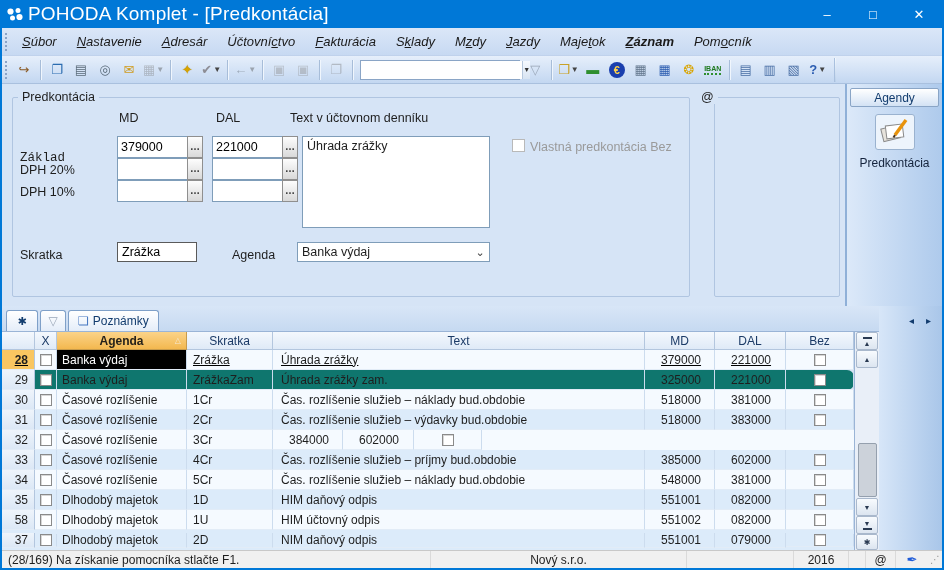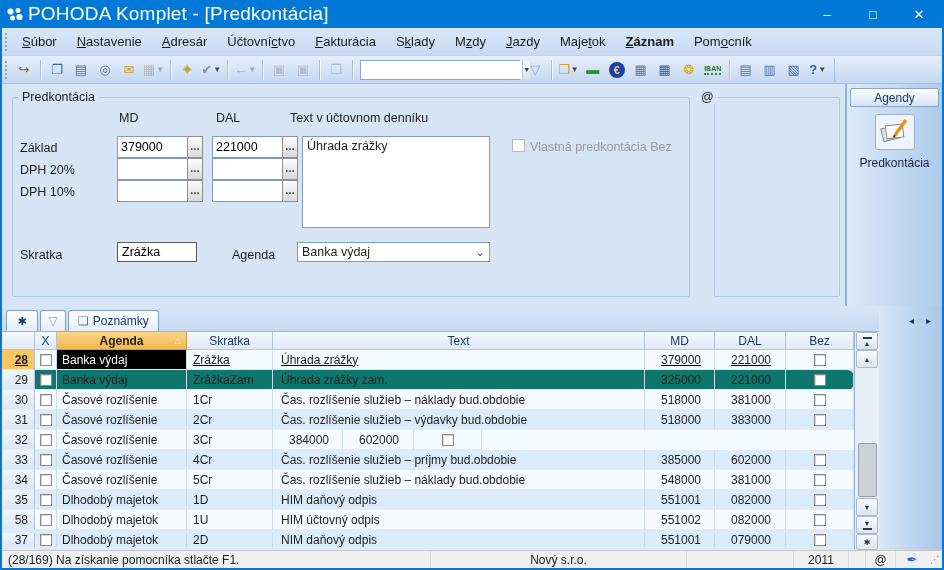--- a/index.html
+++ b/index.html
@@ -10,21 +10,21 @@
   .titlebar { position:absolute; left:0; top:0; width:940px; height:28px; background:#0078d7;
               display:flex; align-items:center; color:#fff; }
   .appicon { width:26px; display:flex; justify-content:center; }
   .title { font-size:19px; letter-spacing:.2px; }
   .wbtns { position:absolute; right:0; top:0; height:28px; display:flex; }
   .wbtn { width:46px; height:28px; display:flex; align-items:center; justify-content:center;
           font-size:13px; color:#fff; cursor:default; }
   
   .menubar { position:absolute; left:0; top:28px; width:940px; height:28px;
              background:linear-gradient(#dbe7f8,#c7d9f2); border-bottom:1px solid #c0d2ec;
-             display:flex; align-items:center; }
+             display:flex; align-items:center;font-style:italic; }
   .grip { width:7px; height:18px; margin-left:3px; border-left:2px dotted #8aa3c6; }
   .mi { padding:0 10px; font-size:13px; color:#1a1a1a; line-height:27px; }
   .mi u { text-decoration:underline; }
   .mi.bold { font-weight:bold; }
   
   .toolbar { position:absolute; left:0; top:56px; width:940px; height:28px;
              background:linear-gradient(#e6effb,#c3d7f1); border-bottom:1px solid #a9c0de;
              display:flex; align-items:center; }
   .tbtn { height:22px; min-width:24px; padding:0 1px; display:flex; align-items:center; justify-content:center;
           border:1px solid transparent; border-radius:2px; font-size:13px; }
@@ -260,21 +260,21 @@
   <div class="formarea">
     <div class="gbox" style="left:10px; top:13px; width:678px; height:200px;"></div>
     <div class="gbox" style="left:712px; top:13px; width:126px; height:200px;"></div>
     <span class="glabel" style="left:16px; top:6px;">Predkontácia</span>
     <span class="glabel" style="left:695px; top:6px;">@</span>
 
     <span class="fcolhead" style="left:117px; top:27px;">MD</span>
     <span class="fcolhead" style="left:214px; top:27px;">DAL</span>
     <span class="fcolhead" style="left:288px; top:27px;">Text v účtovnom denníku</span>
 
-    <span class="flabel" style="left:18px; top:57px;">Základ</span>
+    <span class="flabel" style="left:18px; top:67px;font-family:Liberation Mono, monospace;">Základ</span>
     <span class="flabel" style="left:18px; top:79px;">DPH 20%</span>
     <span class="flabel" style="left:18px; top:101px;">DPH 10%</span>
 
     <div class="fieldrow" style="left:115px; top:52px;">
       <input class="fin" value="379000" style="">
       <button class="dots">…</button>
     </div>
     <div class="fieldrow" style="left:115px; top:74px;">
       <input class="fin" value="" style="">
       <button class="dots">…</button>
@@ -514,20 +514,20 @@
 
   <div class="lowerright">
     <span class="tabarrow" style="left:25px;">◂</span>
     <span class="tabarrow" style="left:42px;">▸</span>
   </div>
 
   <div class="statusbar">
     <span class="sp left">(28/169) Na získanie pomocníka stlačte F1.</span>
     <span class="sp company">Nový s.r.o.</span>
     <span class="sp gap1"></span>
-    <span class="sp year">2011</span>
+    <span class="sp year">2016</span>
     <span class="sp gap2"></span>
     <span class="sp at">@</span>
     <span class="sp pen">✒</span>
     <span class="sp gripz">⋰</span>
   </div>
 
 </div>
 
 </body></html>

